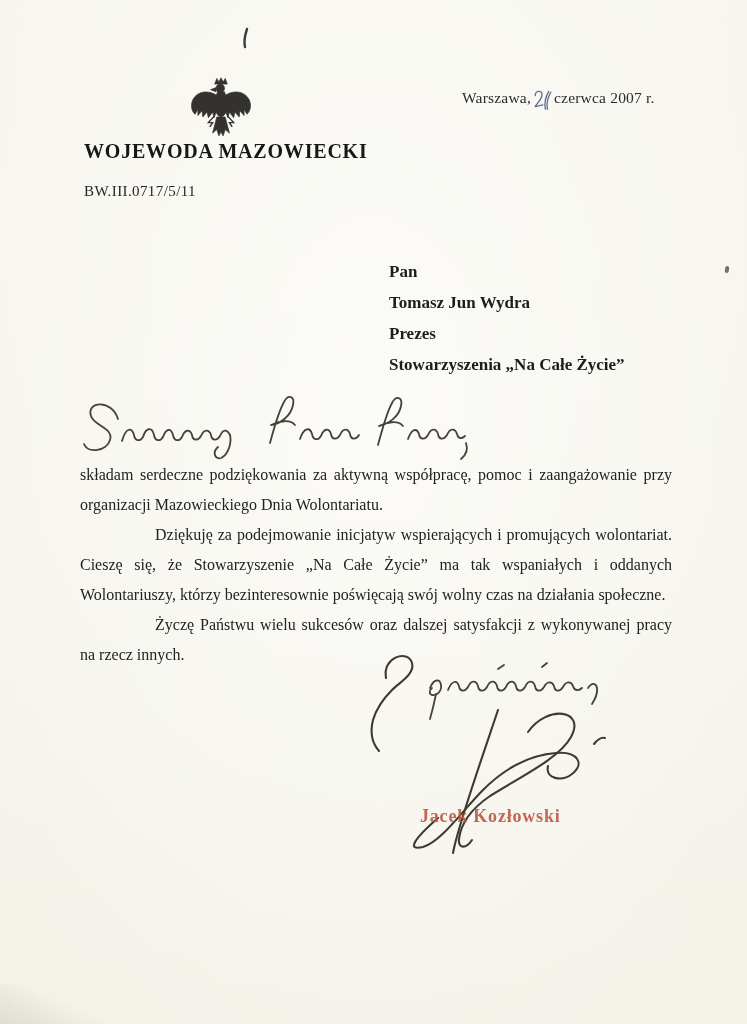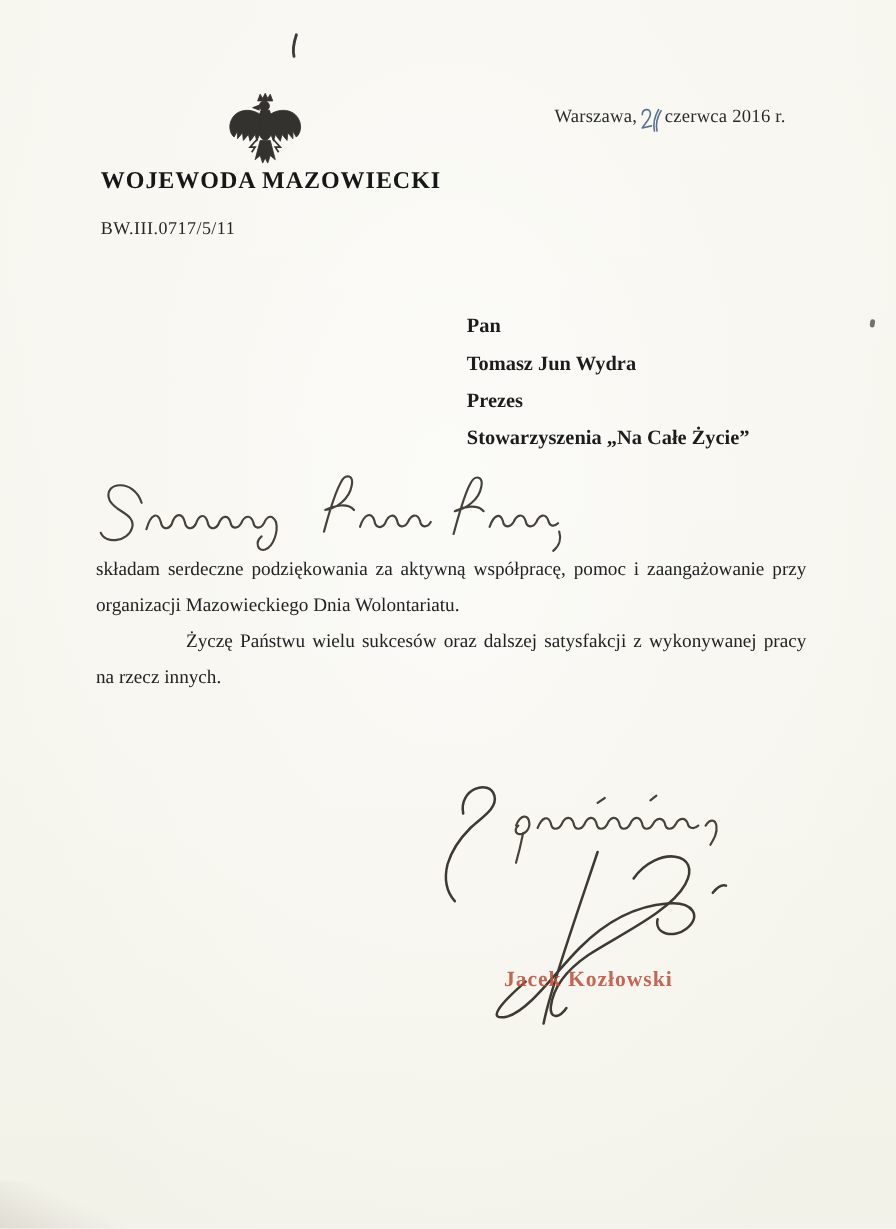--- a/index.html
+++ b/index.html
@@ -87,21 +87,21 @@
   </svg>
 
   <div class="date-line">
     <span>Warszawa,</span>
     <svg class="hw-day" viewBox="0 0 26 28">
       <title>21</title>
       <path class="blue-ink" d="M5,10 C5,4 13,3 13,9 C13,14 8,18 5,23 L14,21"></path>
       <path class="blue-ink" d="M21,5 C17,12 15.5,19 17,26"></path>
       <path class="blue-ink" d="M23.5,6 C19.5,13 18,20 19.5,26"></path>
     </svg>
-    <span>czerwca 2016 r.</span>
+    <span>czerwca 2007 r.</span>
   </div>
 
   <svg class="eagle" viewBox="0 0 100 100">
     <g fill="#34322e" stroke="#34322e">
 
       <path d="M41,13 L44,5 L47,10 L50,4 L53,10 L56,5 L59,13 Z" stroke-width="1"></path>
 
       <circle cx="49" cy="19" r="6" stroke-width="1"></circle>
       <path d="M43,18 L35,21 L43,24 Z" stroke-width="1"></path>
 
@@ -138,20 +138,21 @@
     <path class="ink" d="M196,52 C200,37 205,20 210,11 C214,3 221,5 219,14 C217,25 206,33 197,34 C205,30 216,28 221,34"></path>
     <path class="ink" d="M226,48 C230,36 236,36 238,43 C239,49 244,50 247,45 C250,37 255,37 257,43 C258,49 263,49 266,44 C269,37 274,37 276,43 C277,49 282,49 285,44"></path>
 
     <path class="ink" d="M304,54 C308,39 313,21 318,12 C322,4 329,6 327,15 C325,26 314,33 305,35 C313,31 324,29 329,35"></path>
     <path class="ink" d="M334,48 C338,37 343,37 345,43 C346,49 351,49 354,44 C357,37 362,37 364,43 C365,49 370,49 373,44 C376,37 381,37 383,43 C384,48 388,48 391,45"></path>
     <path class="ink" d="M392,52 C394,58 392,64 387,68"></path>
   </svg>
 
   <div class="body-text">
     <p>składam serdeczne podziękowania za aktywną współpracę, pomoc i zaangażowanie przy organizacji Mazowieckiego Dnia Wolontariatu.</p>
+    <p class="indent">Dziękuję za podejmowanie inicjatyw wspierających i promujących wolontariat. Cieszę się, że Stowarzyszenie „Na Całe Życie” ma tak wspaniałych i oddanych Wolontariuszy, którzy bezinteresownie poświęcają swój wolny czas na działania społeczne.</p>
     <p class="indent">Życzę Państwu wielu sukcesów oraz dalszej satysfakcji z wykonywanej pracy na rzecz innych.</p>
   </div>
 
   <svg class="closing-svg" viewBox="0 0 302 116">
     <title>Z poważaniem,</title>
 
     <path class="ink-thick" d="M36,34 C32,13 58,5 62,19 C65,30 50,38 42,46 C33,55 26,66 23,76 C20,88 22,99 29,107"></path>
 
     <path class="ink" d="M80,44 C84,34 90,35 91,41 C92,47 87,52 82,51 C79,50 79,46 82,44"></path>
     <path class="ink" d="M86,50 C84,60 82,68 80,75"></path>

